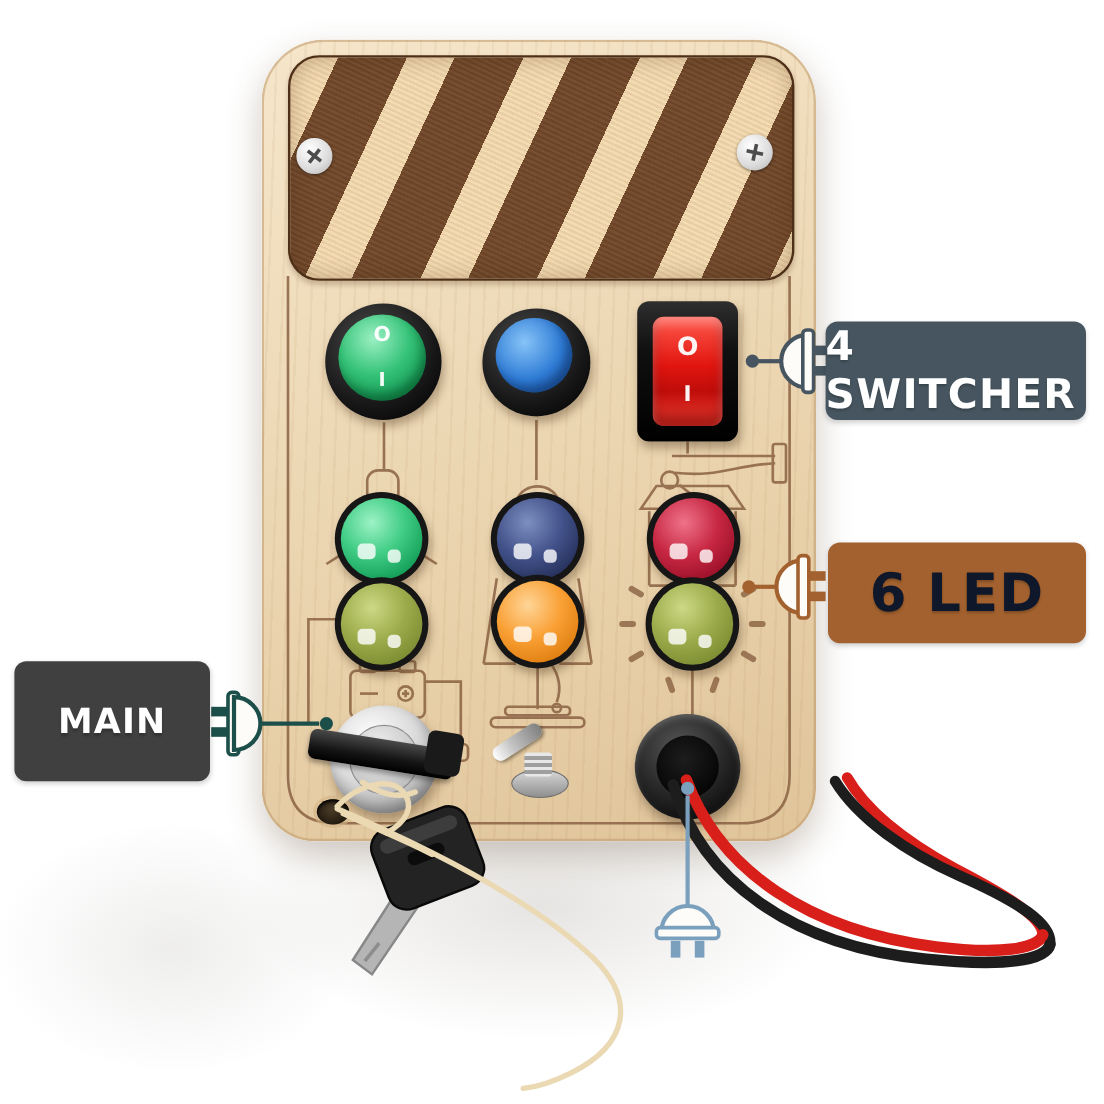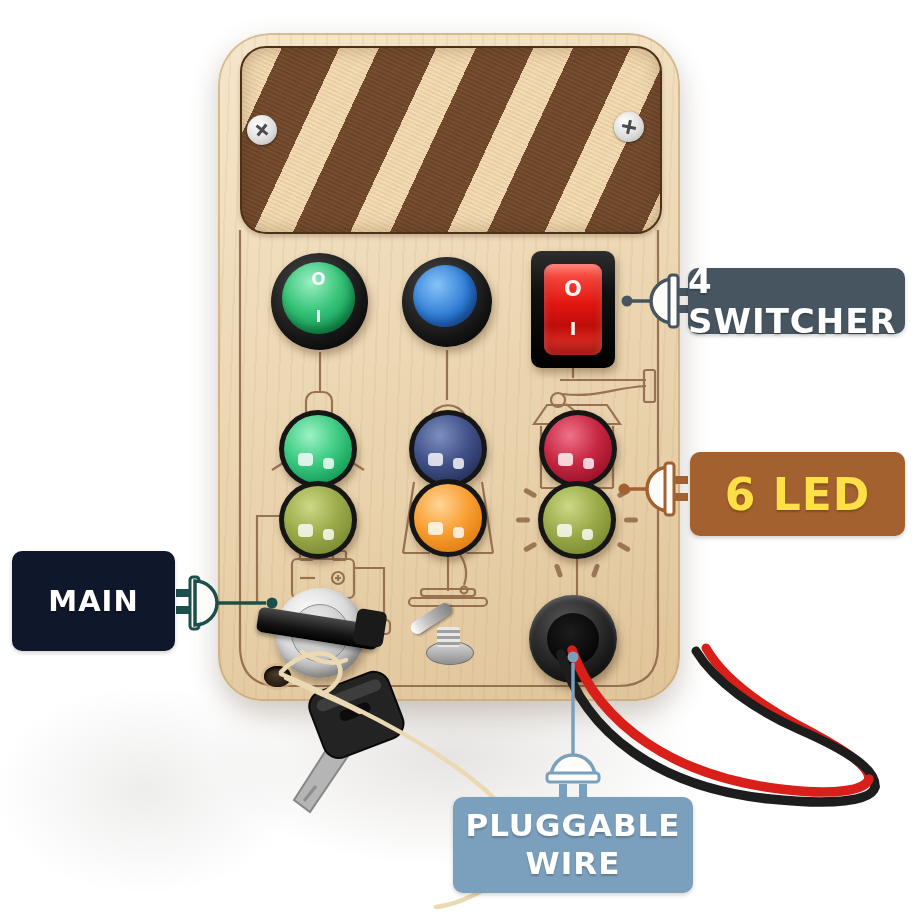--- a/index.html
+++ b/index.html
@@ -79,21 +79,21 @@
     background:linear-gradient(90deg,#ffffff,#c2c2c2 40%,#7f7f7f);box-shadow:1px 2px 3px rgba(0,0,0,.4);}
   .socket{left:529px;top:595px;width:88px;height:88px;border-radius:50%;
     background:radial-gradient(circle at 42% 32%,#565656,#2a2a2a 46%,#0f0f0f 78%);
     box-shadow:2px 6px 10px rgba(70,50,30,.45), inset 0 3px 5px rgba(255,255,255,.22);}
   .socket-inner{position:absolute;left:18px;top:18px;right:18px;bottom:18px;border-radius:50%;
     background:radial-gradient(circle at 45% 38%,#1d1d1d,#050505 75%);}
   
   .label{position:absolute;display:flex;flex-direction:column;align-items:center;justify-content:center;
     color:#fff;font-weight:800;border-radius:10px;letter-spacing:1px;
     text-shadow:0 2px 2px rgba(0,0,0,.22);box-shadow:0 2px 4px rgba(0,0,0,.18);}
-  #lab-switcher{left:688px;top:268px;width:217px;height:66px;font-size:34px;}
+  #lab-switcher{left:688px;top:268px;width:217px;height:82px;font-size:34px;}
   #lab-led{left:690px;top:452px;width:215px;height:84px;font-size:44px;}
   #lab-main{left:12px;top:551px;width:163px;height:100px;font-size:29px;line-height:1.18;}
   #lab-plug{left:453px;top:797px;width:240px;height:96px;font-size:31px;line-height:1.22;}
   .layer{left:0;top:0;pointer-events:none;}
 </style>
 </head>
 <body>
 
 <div class="stage">
 
@@ -285,22 +285,18 @@
       <circle cx="573" cy="657" r="5.5" fill="#7ba0bd"></circle>
       <line x1="573" y1="663" x2="573" y2="755" stroke="#7ba0bd" stroke-width="3.5"></line>
       <path d="M551,777 A22,22 0 0 1 595,777 Z" fill="#fdfcf8" stroke="#7ba0bd" stroke-width="3.5"></path>
       <rect x="547" y="773" width="52" height="9" rx="3" fill="#fdfcf8" stroke="#7ba0bd" stroke-width="3"></rect>
       <rect x="559" y="784" width="8" height="14" fill="#7ba0bd"></rect>
       <rect x="579" y="784" width="8" height="14" fill="#7ba0bd"></rect>
     </g>
   </svg>
 
   <div class="label" id="lab-switcher" style="background-color: rgb(70, 85, 95); color: rgb(255, 255, 255);">4 SWITCHER</div>
-  <div class="label" id="lab-led" style="background-color: rgb(162, 97, 46); color: #fde047;">6 LED</div>
-  <div class="label" id="lab-main" style="background-color: #0f172a; color: rgb(255, 255, 255); gap: 38px;">
+  <div class="label" id="lab-led" style="background-color: rgb(162, 97, 46); color: #0f172a;">6 LED</div>
+  <div class="label" id="lab-main" style="background-color: #404040; color: rgb(255, 255, 255); gap: 38px;">
     <span>MAIN</span>
   </div>
-  <div class="label" id="lab-plug" style="background-color: rgb(123, 160, 189); color: rgb(255, 255, 255);">
-    <span>PLUGGABLE</span>
-    <span>WIRE</span>
-  </div>
 
 </div>
 
 </body></html>

